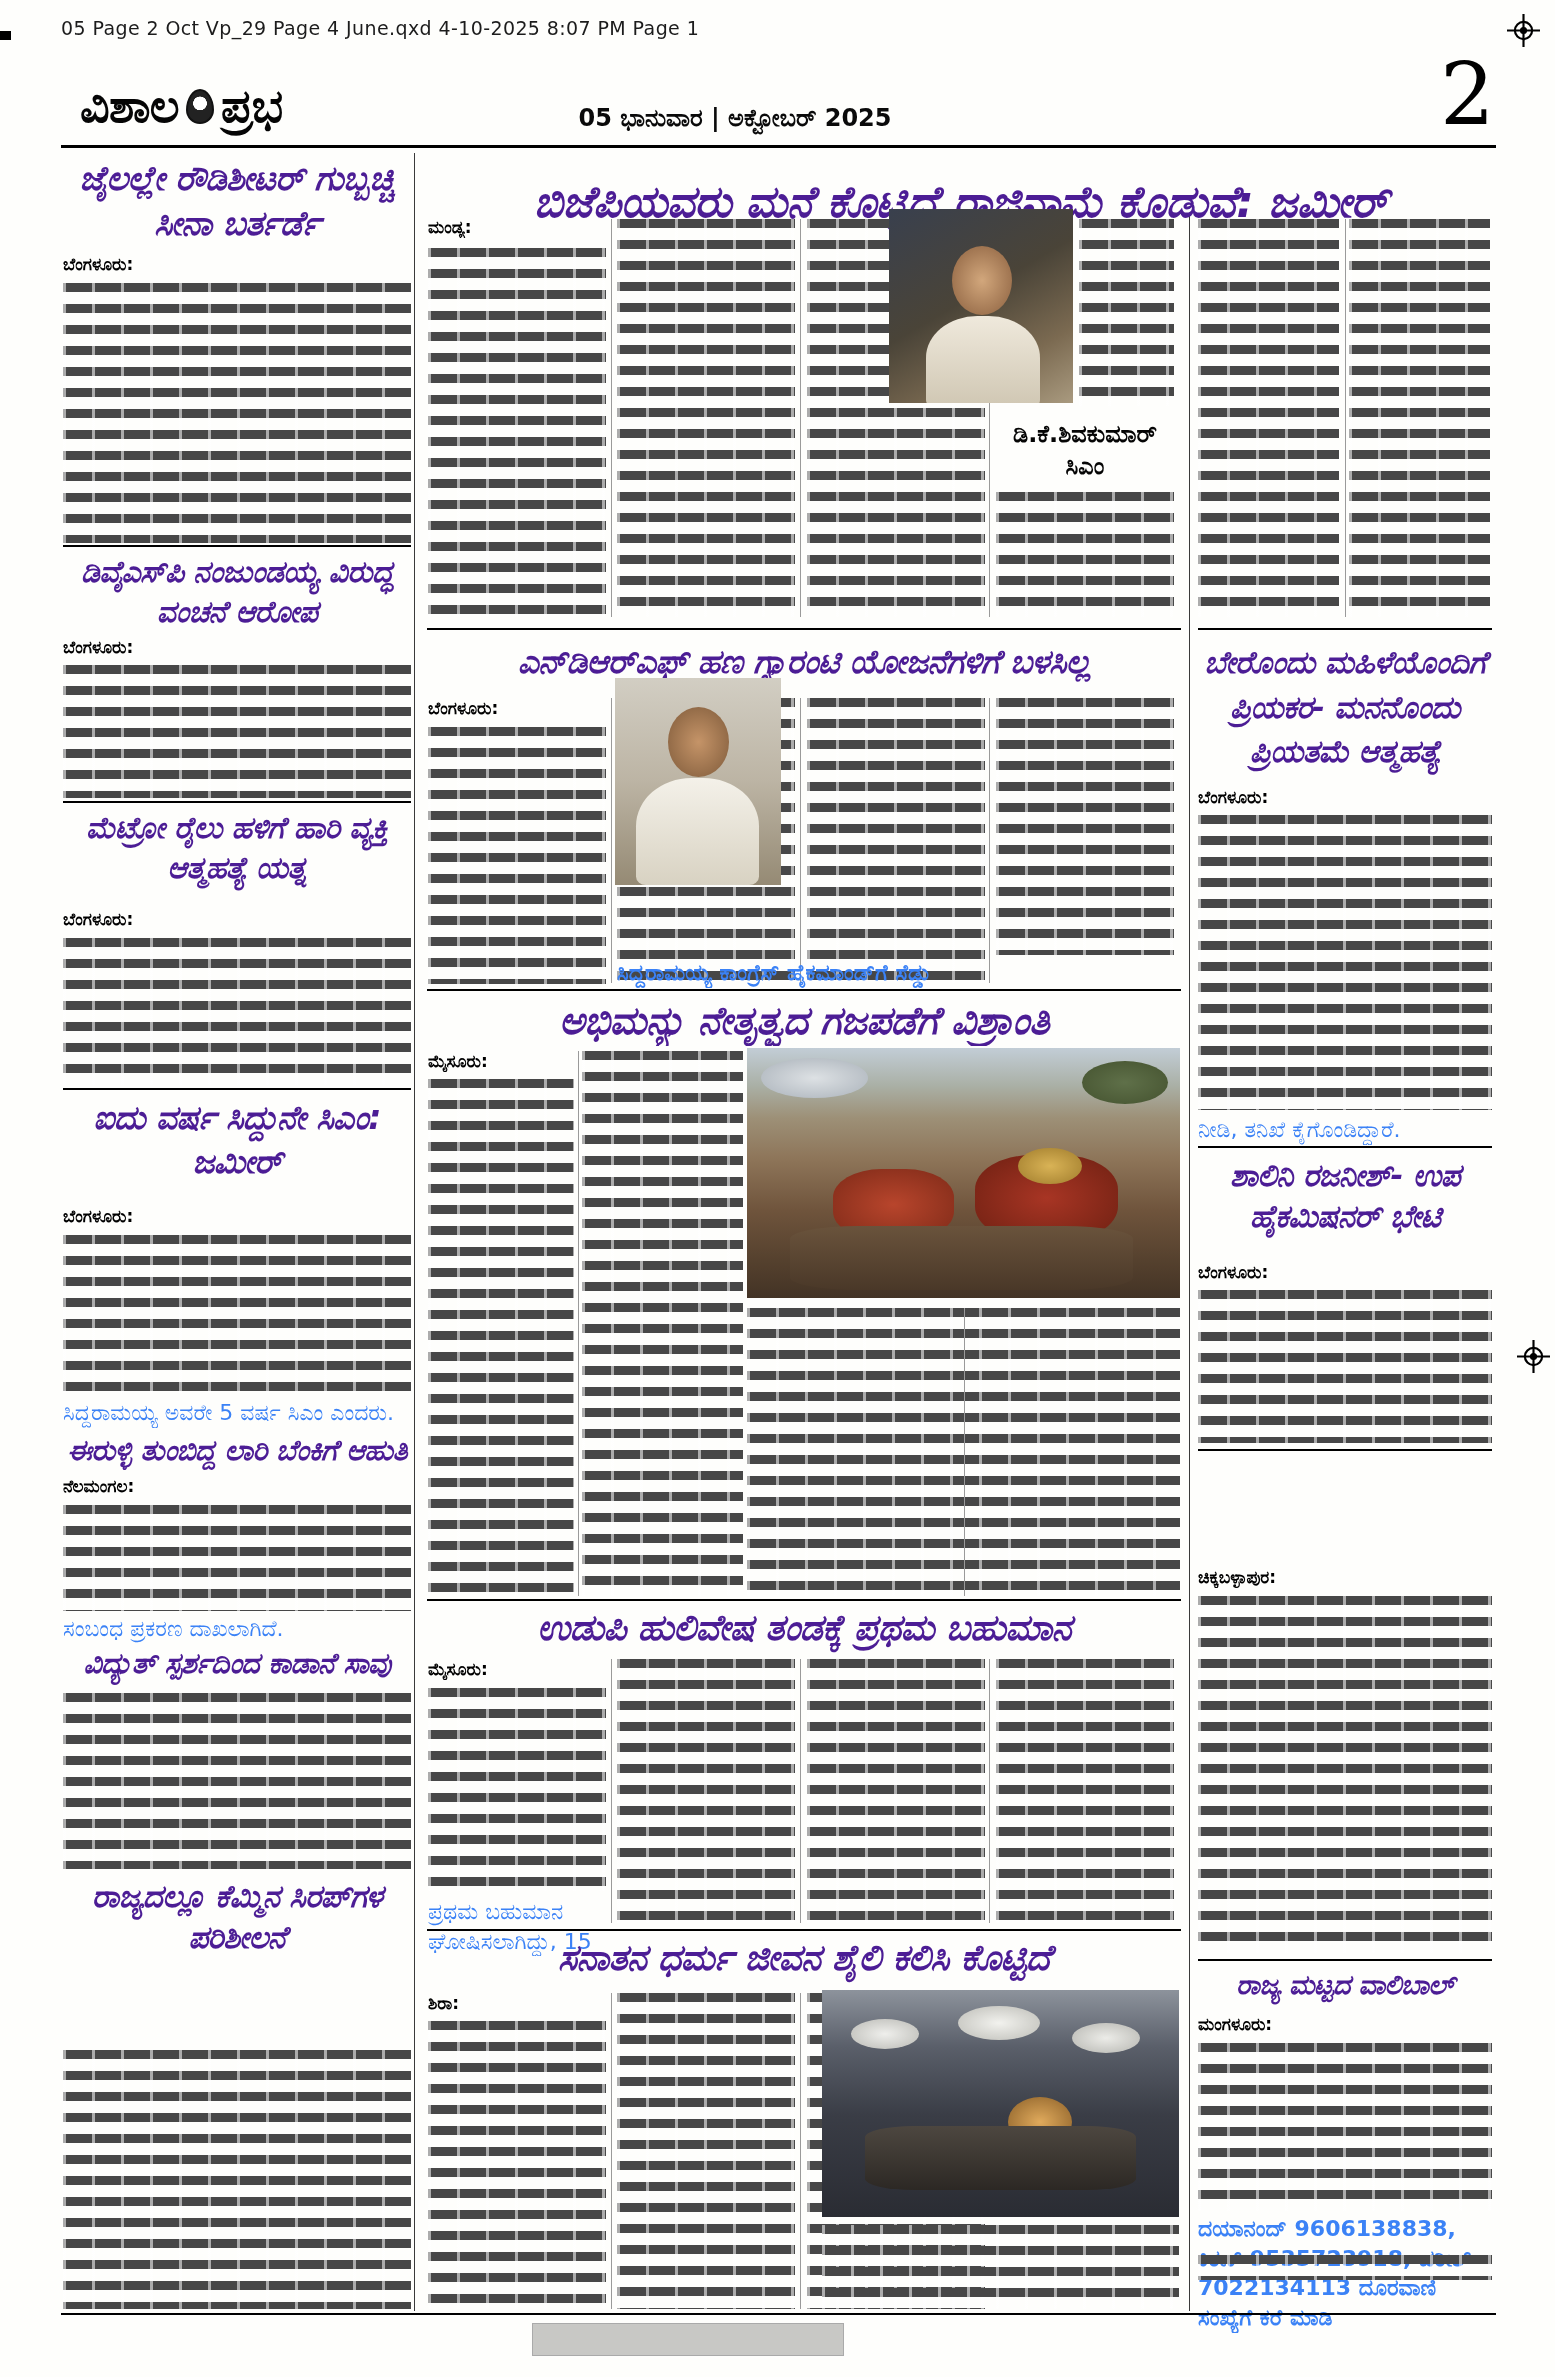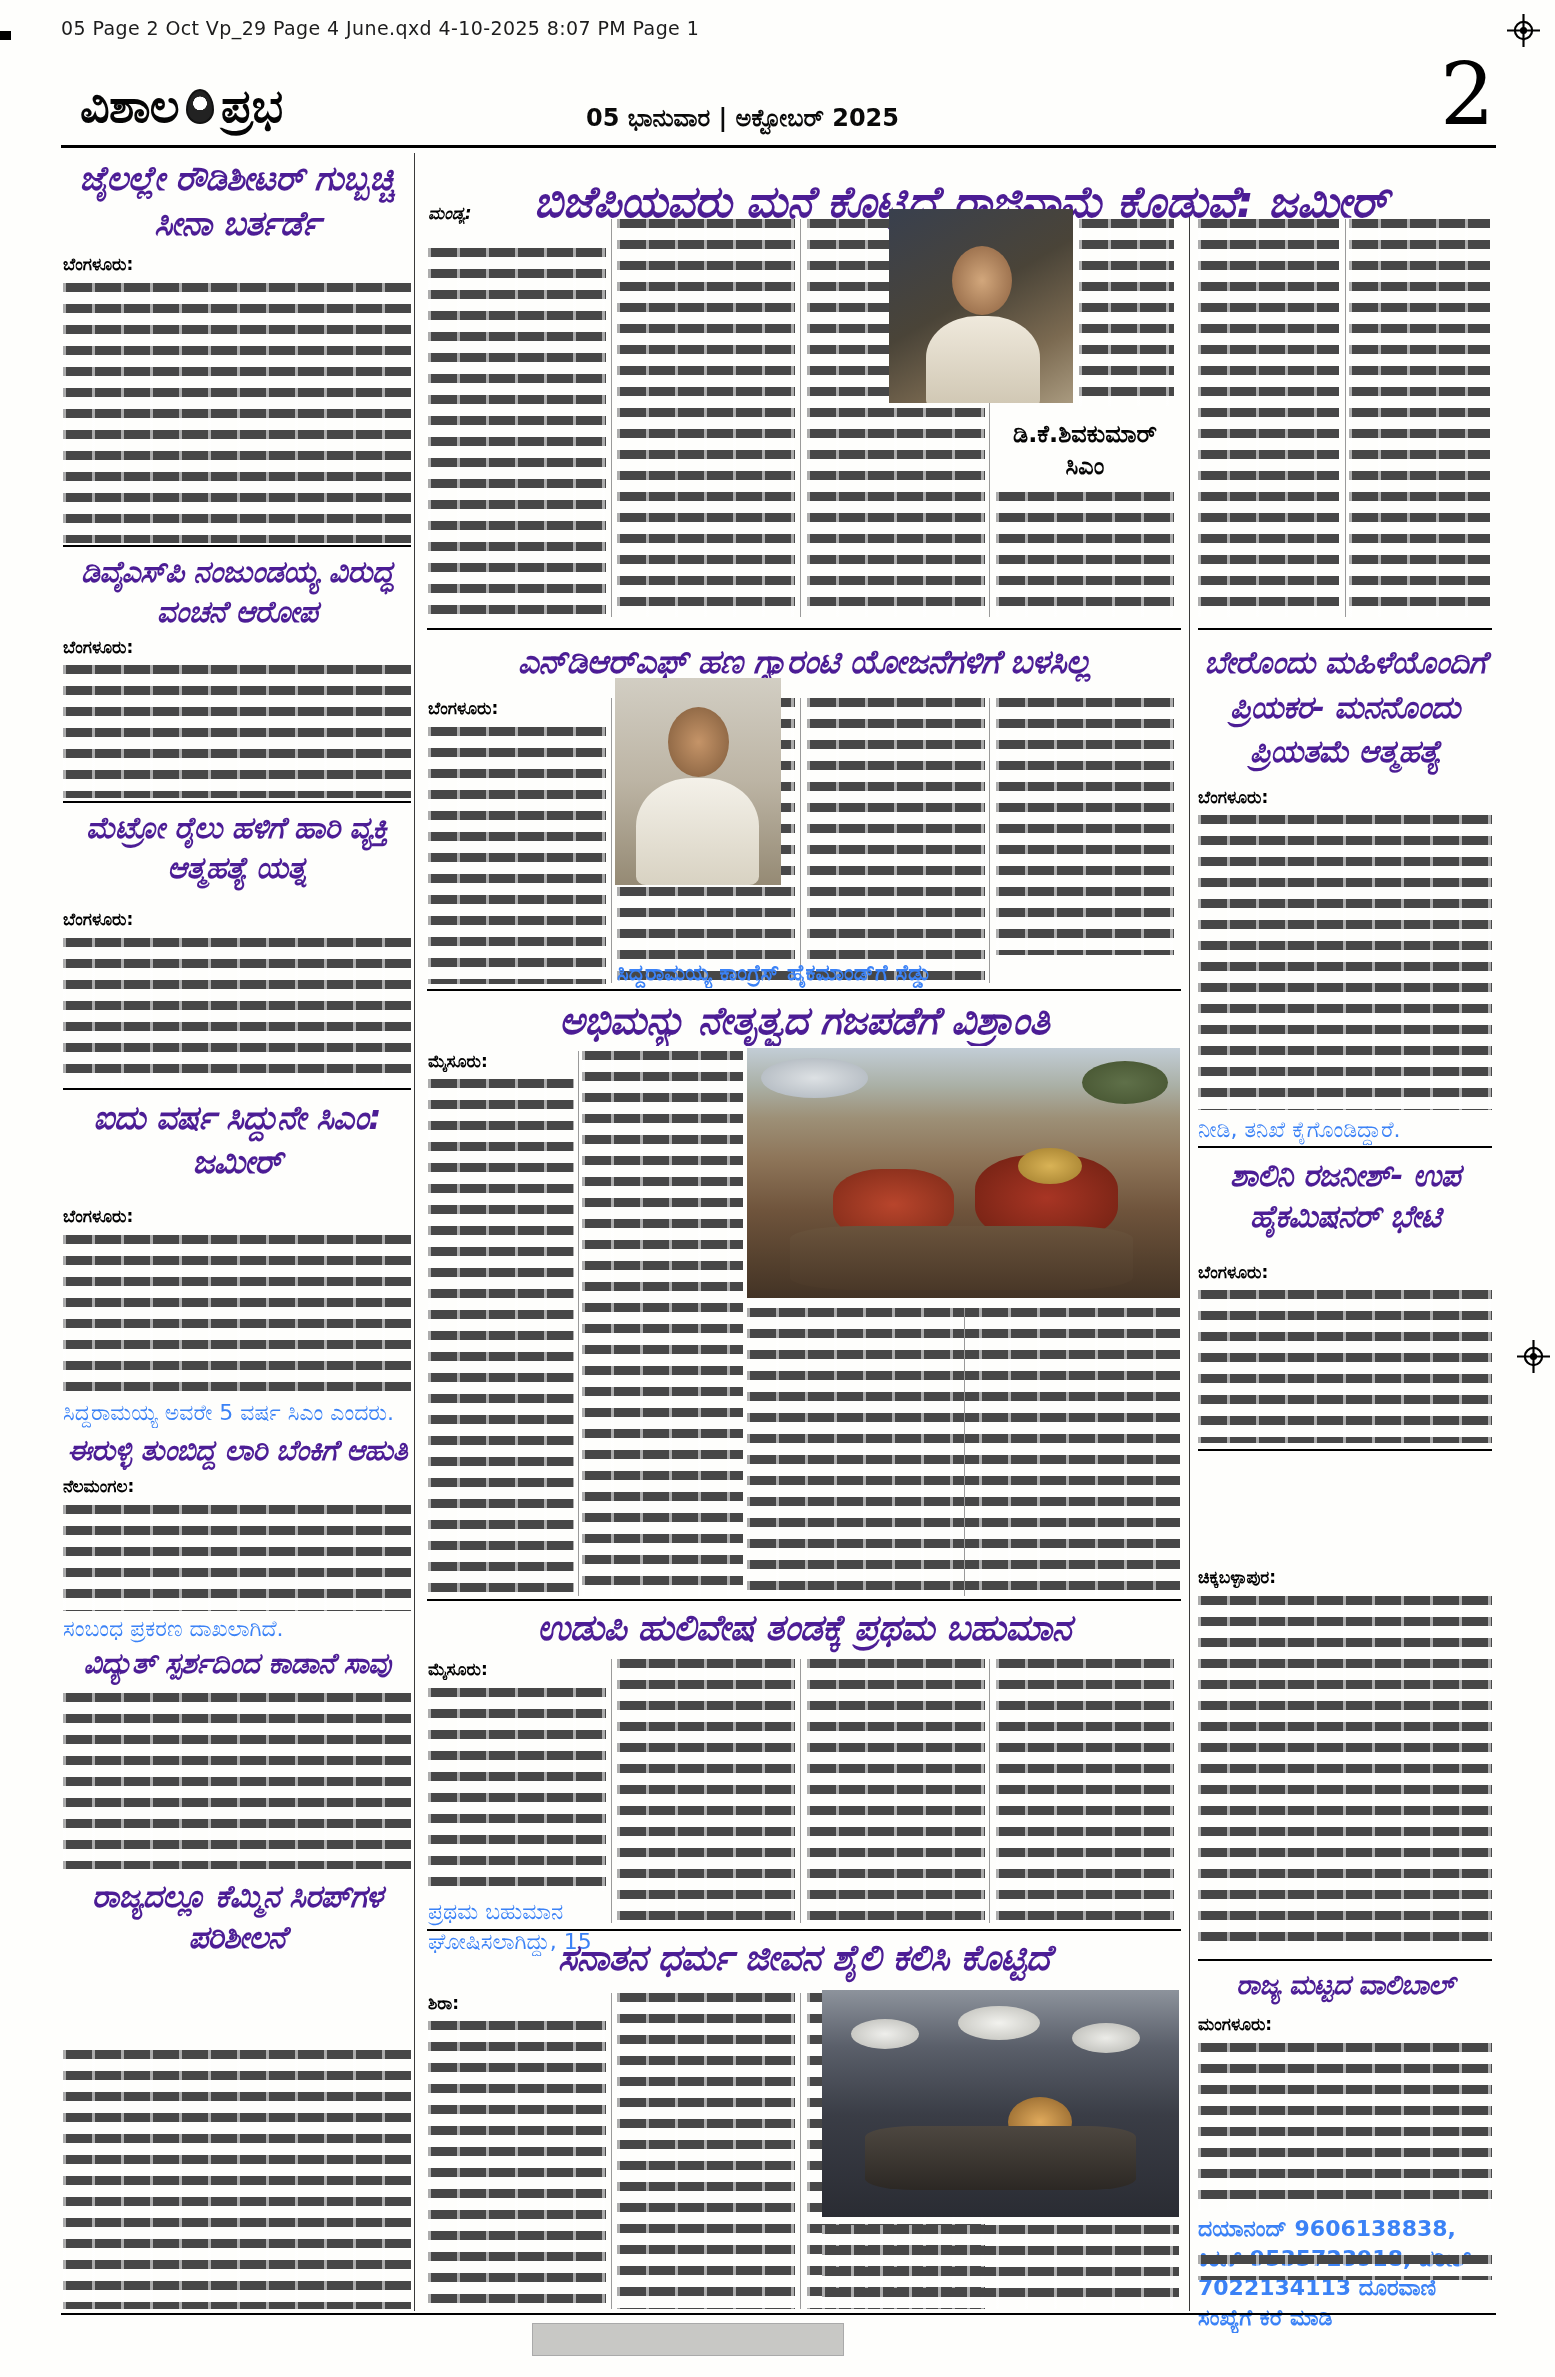--- a/index.html
+++ b/index.html
@@ -4,21 +4,21 @@
 <title>Newspaper Page 2</title>
 <style>
   html,body{margin:0;padding:0;background:#e8e8e8;}
   .page{position:relative;width:1555px;height:2377px;background:#fefefc;overflow:hidden;
         font-family:"DejaVu Sans","Liberation Sans",sans-serif;color:#111;}
   .abs{position:absolute;}
   .printline{font-size:19px;color:#1c1c1c;letter-spacing:0.4px;}
   .logo{font-size:46px;font-weight:800;letter-spacing:-0.7px;color:#050505;display:flex;align-items:center;gap:7.1px;}
   .ornament{width:24px;height:31px;border-radius:50% 50% 50% 50%/60% 60% 40% 40%;
             background:radial-gradient(circle at 50% 40%, #fff 0 30%, #222 32% 100%);border:2.1px solid #111;}
-  .edition{font-size:24px;font-weight:700;text-align:right;color:#0a0a0a;}
+  .edition{font-size:24px;font-weight:700;text-align:center;color:#0a0a0a;}
   .pagenum{font-family:"DejaVu Serif","Liberation Serif",serif;font-size:86px;font-weight:400;color:#000;line-height:1;}
   .hrule{background:#000;height:2.1px;}
   .hrule4{background:#000;height:2.9px;}
   .vrule{background:#3a3a3a;width:1.4px;}
   .colrule{background:#9a9a9a;width:0.7px;}
   .head{font-weight:800;color:#4c1d95;text-align:center;line-height:1.32;letter-spacing:-0.7px;overflow:hidden;font-style:italic;}
   .dateline{font-weight:700;font-size:17px;color:#000;line-height:1.25;overflow:hidden;}
   .lede{font-size:17px;color:#161616;line-height:1.3;overflow:hidden;}
   .snippet{font-size:22px;color:#3b82f6;line-height:1.35;overflow:hidden;}
   .subhead{font-weight:800;font-size:24px;text-align:center;line-height:1.35;color:#050505;overflow:hidden;}
@@ -60,21 +60,21 @@
     <span>ಪ್ರಭ</span>
   </div>
   <div class="abs edition" style="left:571px;top:104px;width:328px;">05 ಭಾನುವಾರ | ಅಕ್ಟೋಬರ್ 2025</div>
   <div class="abs pagenum" style="left:1440px;top:51px;">2</div>
   <div class="abs hrule4" style="left:61px;top:145px;width:1435px;"></div>
 
   <div class="abs vrule" style="left:414px;top:153px;height:2158px;"></div>
   <div class="abs vrule" style="left:1189px;top:214px;height:2097px;"></div>
 
   <div class="abs head" style="left:427px;top:151px;width:1067px;height:61px;font-size:44px;margin-top:22px;">ಬಿಜೆಪಿಯವರು ಮನೆ ಕೊಟ್ಟಿದ್ರೆ ರಾಜಿನಾಮೆ ಕೊಡುವೆ: ಜಮೀರ್</div>
-  <div class="abs dateline" style="left:428px;top:203px;width:178px;font-style:italic;">ಮಂಡ್ಯ:</div>
+  <div class="abs dateline" style="left:428px;top:217px;width:178px;">ಮಂಡ್ಯ:</div>
   <div class="abs greek" style="left:428px;top:248px;width:178px;height:369px;"></div>
   <div class="abs greek" style="left:617px;top:219px;width:178px;height:398px;"></div>
   <div class="abs greek" style="left:807px;top:219px;width:178px;height:398px;"></div>
   <div class="abs greek" style="left:1079px;top:219px;width:95px;height:187px;"></div>
   <div class="abs greek" style="left:996px;top:492px;width:178px;height:125px;"></div>
   <div class="abs greek" style="left:1198px;top:219px;width:141px;height:398px;"></div>
   <div class="abs greek" style="left:1349px;top:219px;width:141px;height:398px;"></div>
   <div class="abs colrule" style="left:611px;top:219px;height:398px;"></div>
   <div class="abs colrule" style="left:800px;top:219px;height:398px;"></div>
   <div class="abs colrule" style="left:989px;top:219px;height:398px;"></div>

